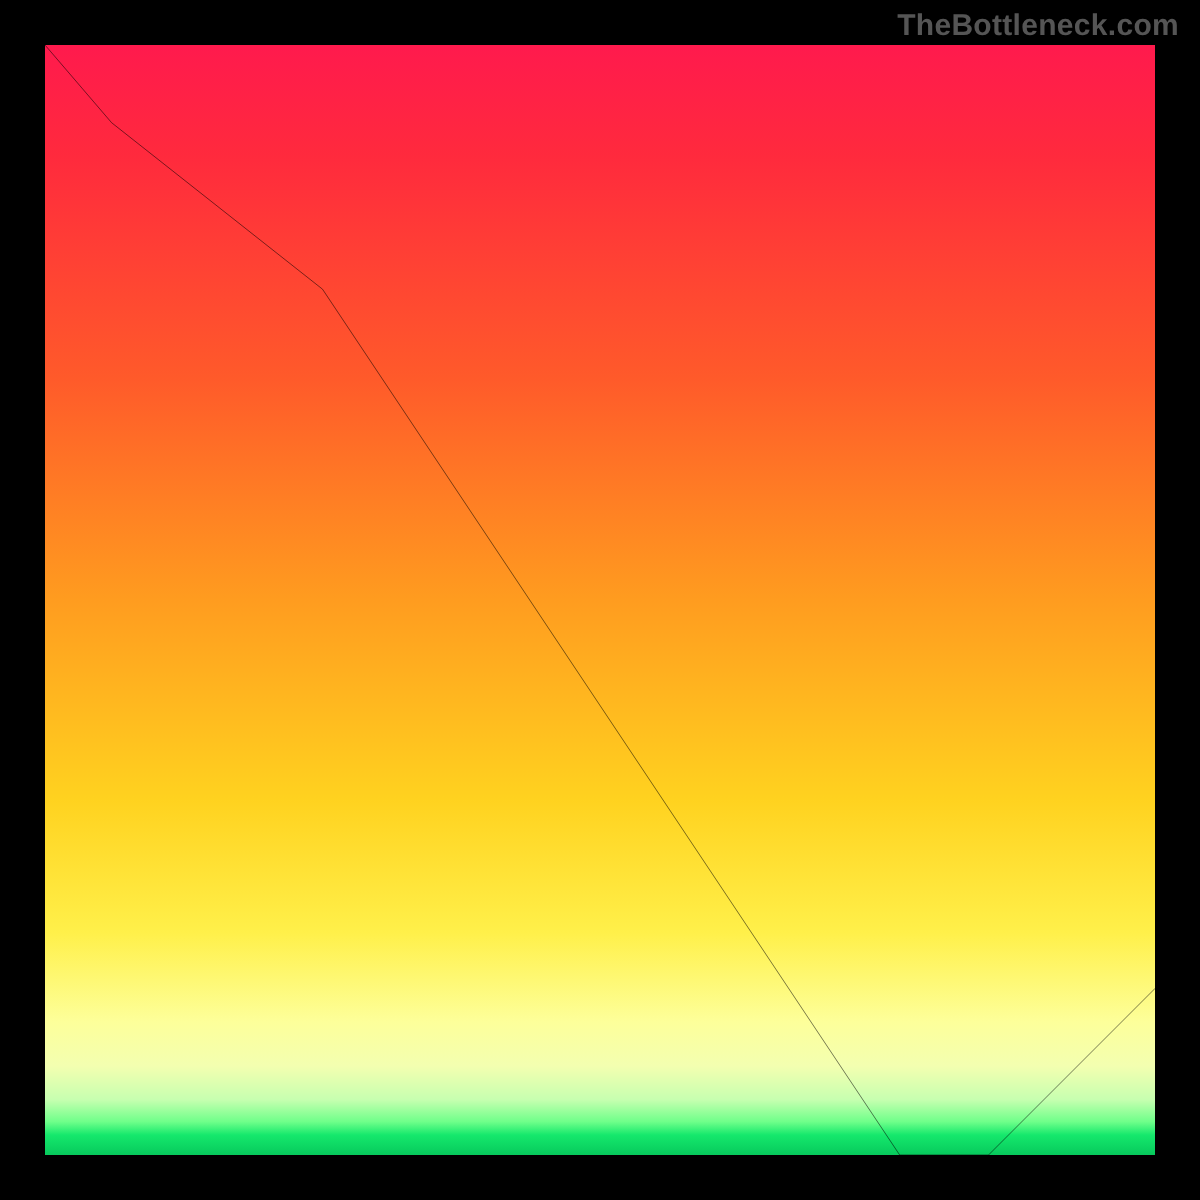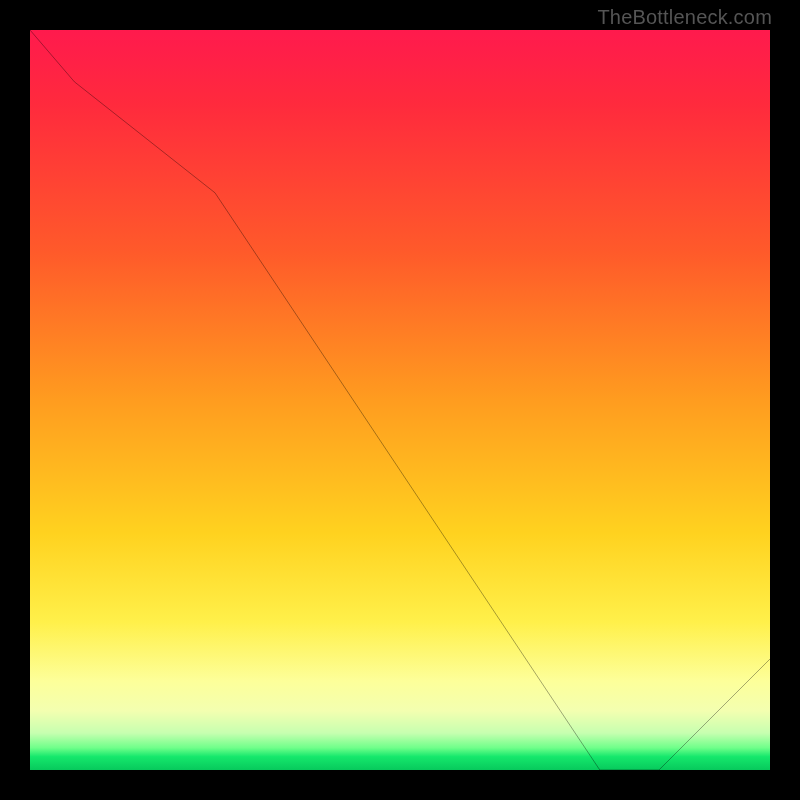--- a/index.html
+++ b/index.html
@@ -12,23 +12,23 @@
     overflow: hidden;
   }
   .wrap {
     position: relative;
     width: 800px;
     height: 800px;
   }
   .watermark {
     position: absolute;
     top: 6px;
-    right: 28px;
+    right: 14px;
     font-size: 20px;
-    font-weight: 400;
+    font-weight: 700;
     color: #555555;
     letter-spacing: 0.2px;
     user-select: none;
   }
   .plot-area {
     position: absolute;
     
     left: 30px;
     top: 30px;
     width: 740px;

